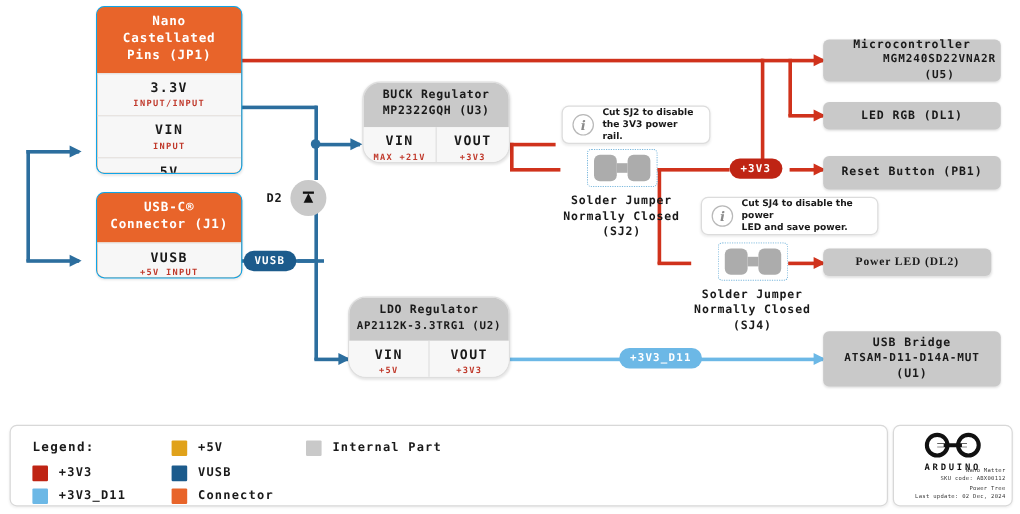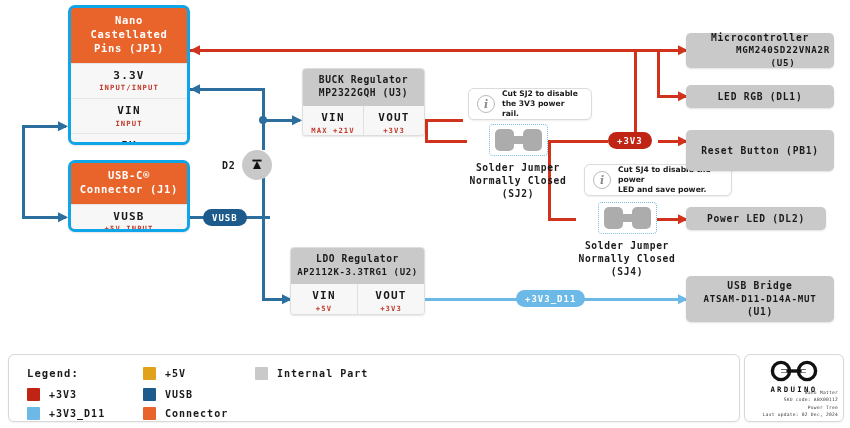--- a/index.html
+++ b/index.html
@@ -13,24 +13,25 @@
 
   
   #diagram{position:absolute;left:0;top:0;width:850px;height:346px;background:#ffffff;}
 
   
   .abs{position:absolute;box-sizing:border-box;}
 
   
   .conn-block{
     background:#f97316;
-    border:3px solid #0ea5e9;
+    border:1px solid #0ea5e9;
     border-radius:7px;
     overflow:hidden;
     box-shadow:0 1px 2px rgba(0,0,0,.10);
+    margin-left:12px;
   }
   .conn-head{
     background:#e8642a;
     color:#ffffff;
     font-size:10.5px;
     font-weight:bold;
     letter-spacing:.7px;
     text-align:center;
     padding:6px 4px 7px 4px;
     line-height:1.32;
@@ -46,21 +47,21 @@
     font-size:11px;font-weight:bold;color:#1a1a1a;letter-spacing:1.2px;line-height:1.25;
   }
   .pin-sub{
     font-size:7.2px;font-weight:bold;color:#c0392b;letter-spacing:1.1px;margin-top:2px;line-height:1.2;
   }
 
   
   .reg-block{
     background:#f4f4f4;
     border:1px solid #dedede;
-    border-radius:4px;
+    border-radius:15px;
     overflow:hidden;
     box-shadow:0 1px 2px rgba(0,0,0,.10);
   }
   .reg-head{
     background:#c9c9c9;
     color:#1a1a1a;
     font-size:9.6px;
     font-weight:bold;
     letter-spacing:.6px;
     text-align:center;
@@ -385,25 +386,25 @@
       <div>
         <div>Microcontroller</div>
         <div style="font-size:9.2px;margin-left:46px;">MGM240SD22VNA2R (U5)</div>
       </div>
     </div>
 
     <div class="part-block abs" style="left:686px;top:85px;width:148px;height:23px;">
       <div>LED RGB (DL1)</div>
     </div>
 
-    <div class="part-block abs" style="left:686px;top:130px;width:148px;height:41px;">
+    <div class="part-block abs" style="left:686px;top:130px;width:148px;height:28px;">
       <div>Reset Button (PB1)</div>
     </div>
 
-    <div class="part-block abs" style="left:686px;top:207px;width:140px;height:23px;">
+    <div class="part-block abs" style="left:686px;top:207px;width:140px;height:23px;font-family:Liberation Serif, serif;">
       <div>Power LED (DL2)</div>
     </div>
 
     <div class="part-block abs" style="left:686px;top:276px;width:148px;height:46px;">
       <div>
         <div>USB Bridge</div>
         <div style="font-size:9.2px;">ATSAM-D11-D14A-MUT</div>
         <div>(U1)</div>
       </div>
     </div>

